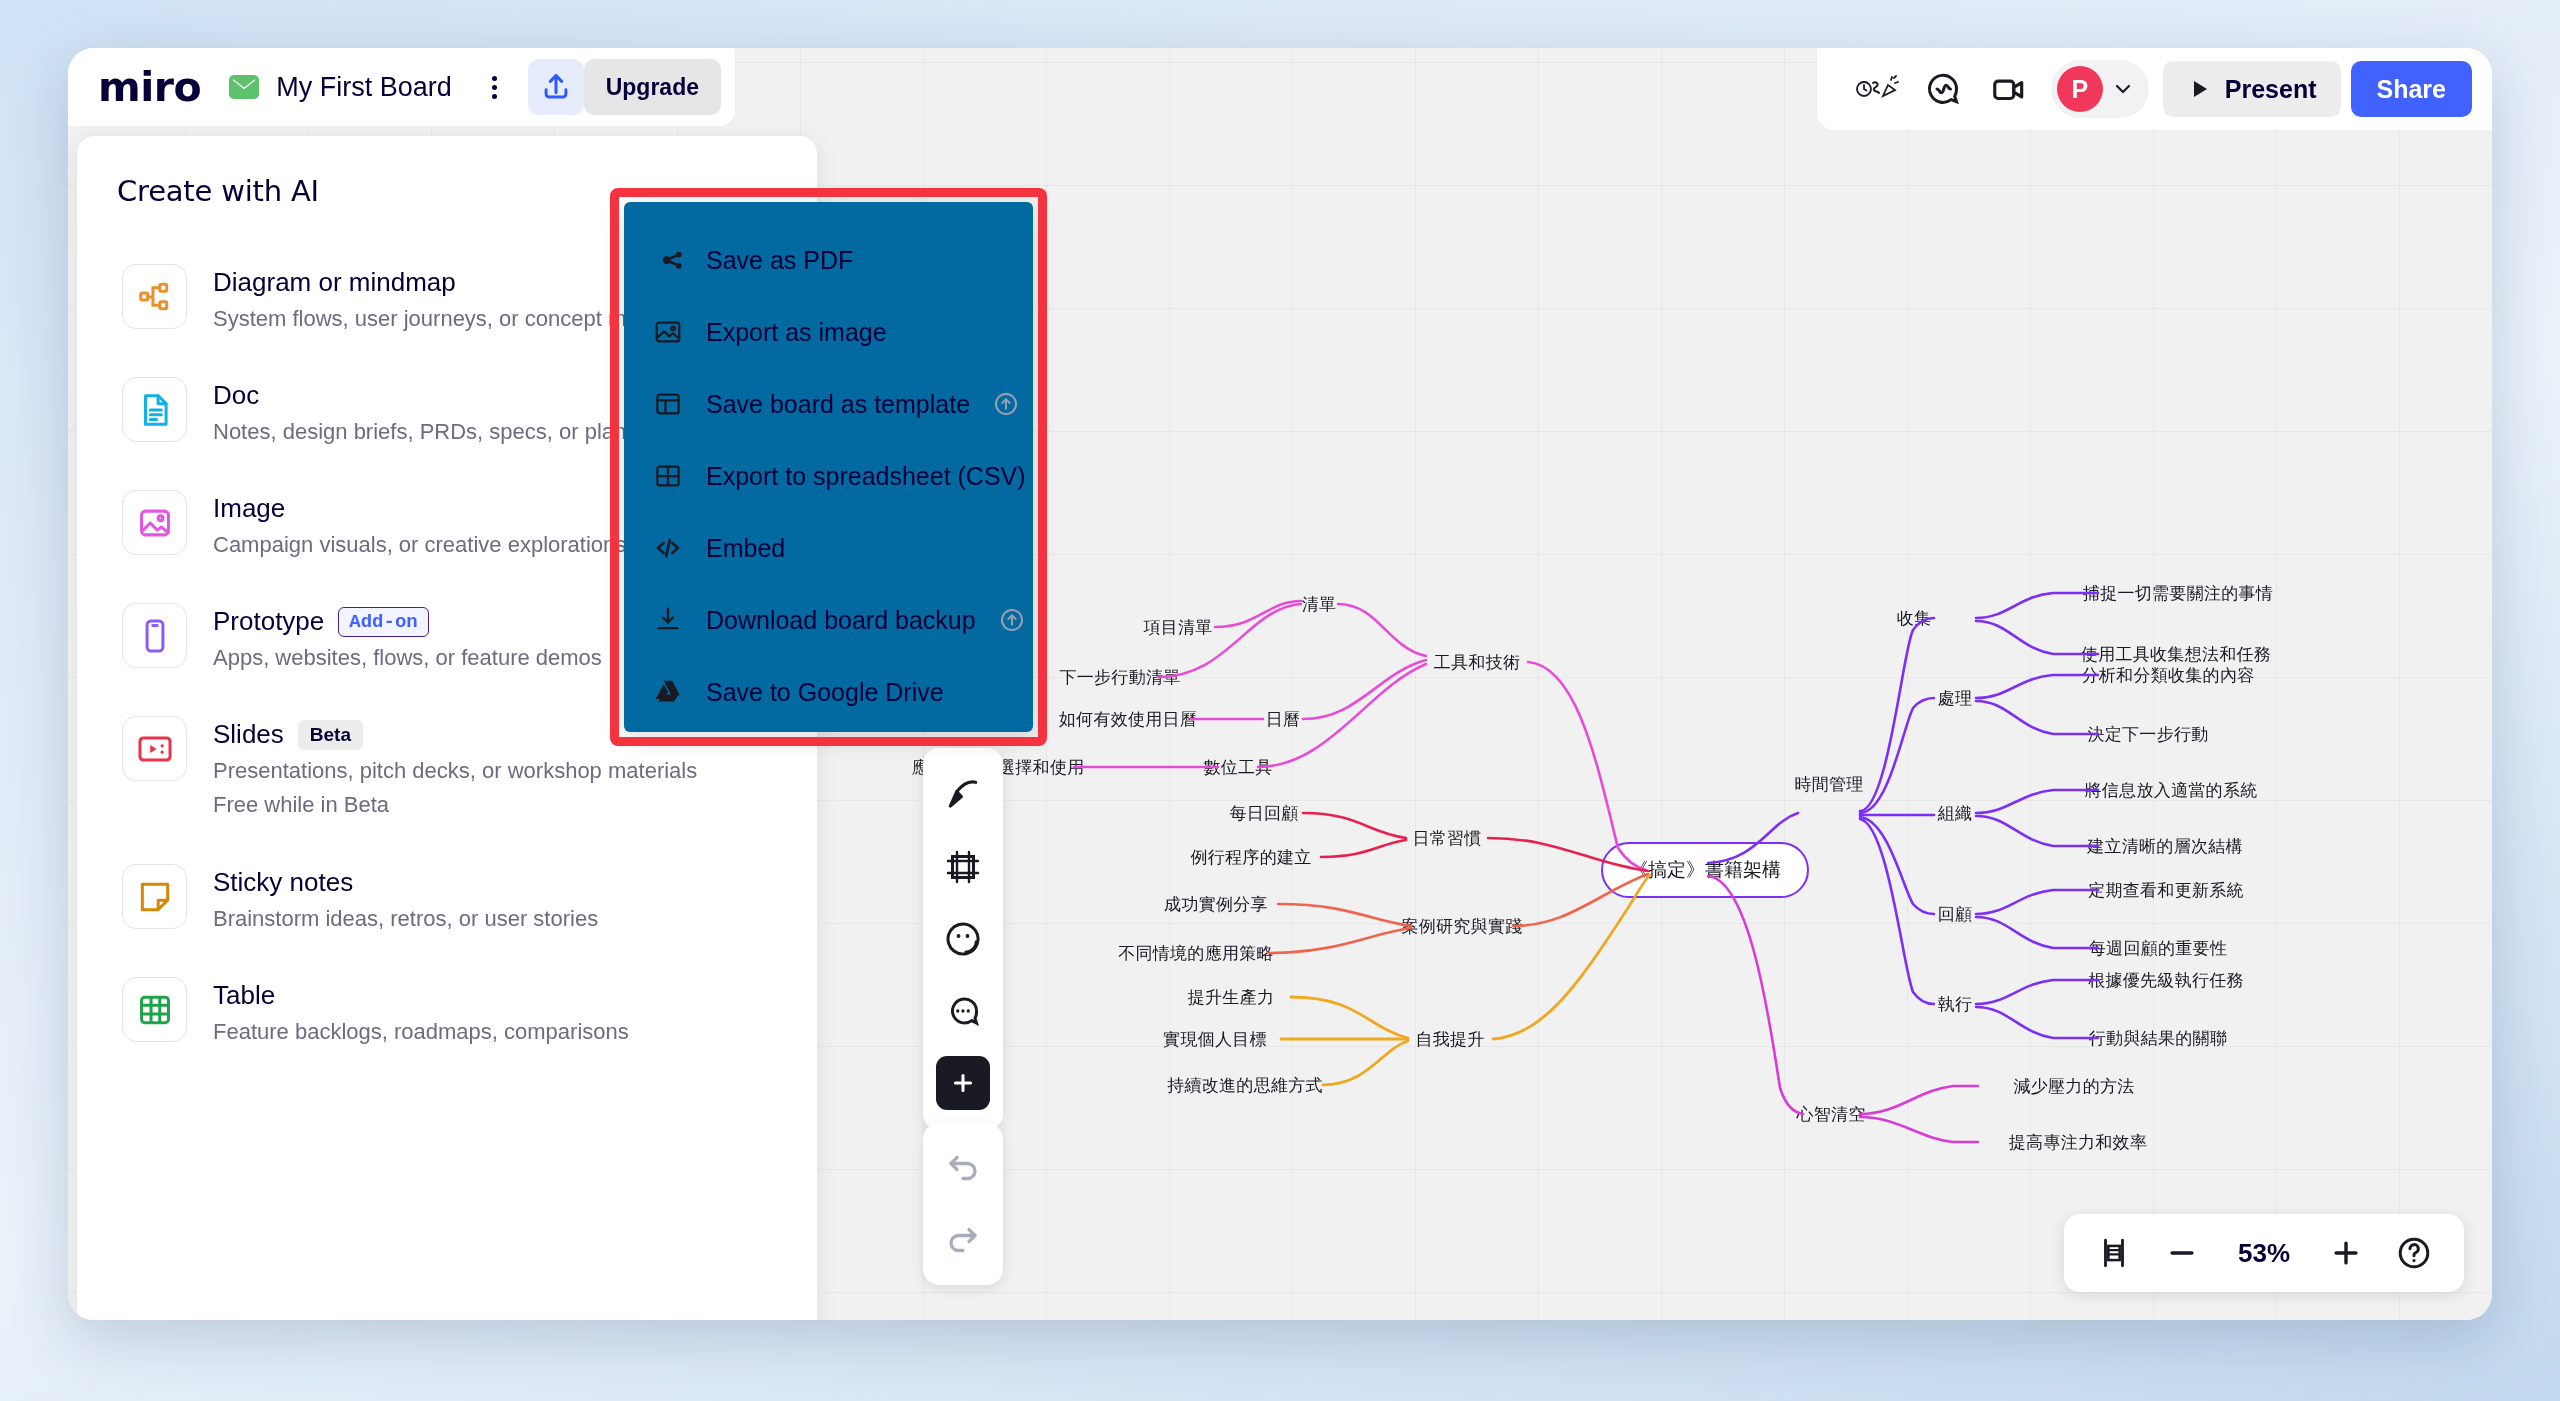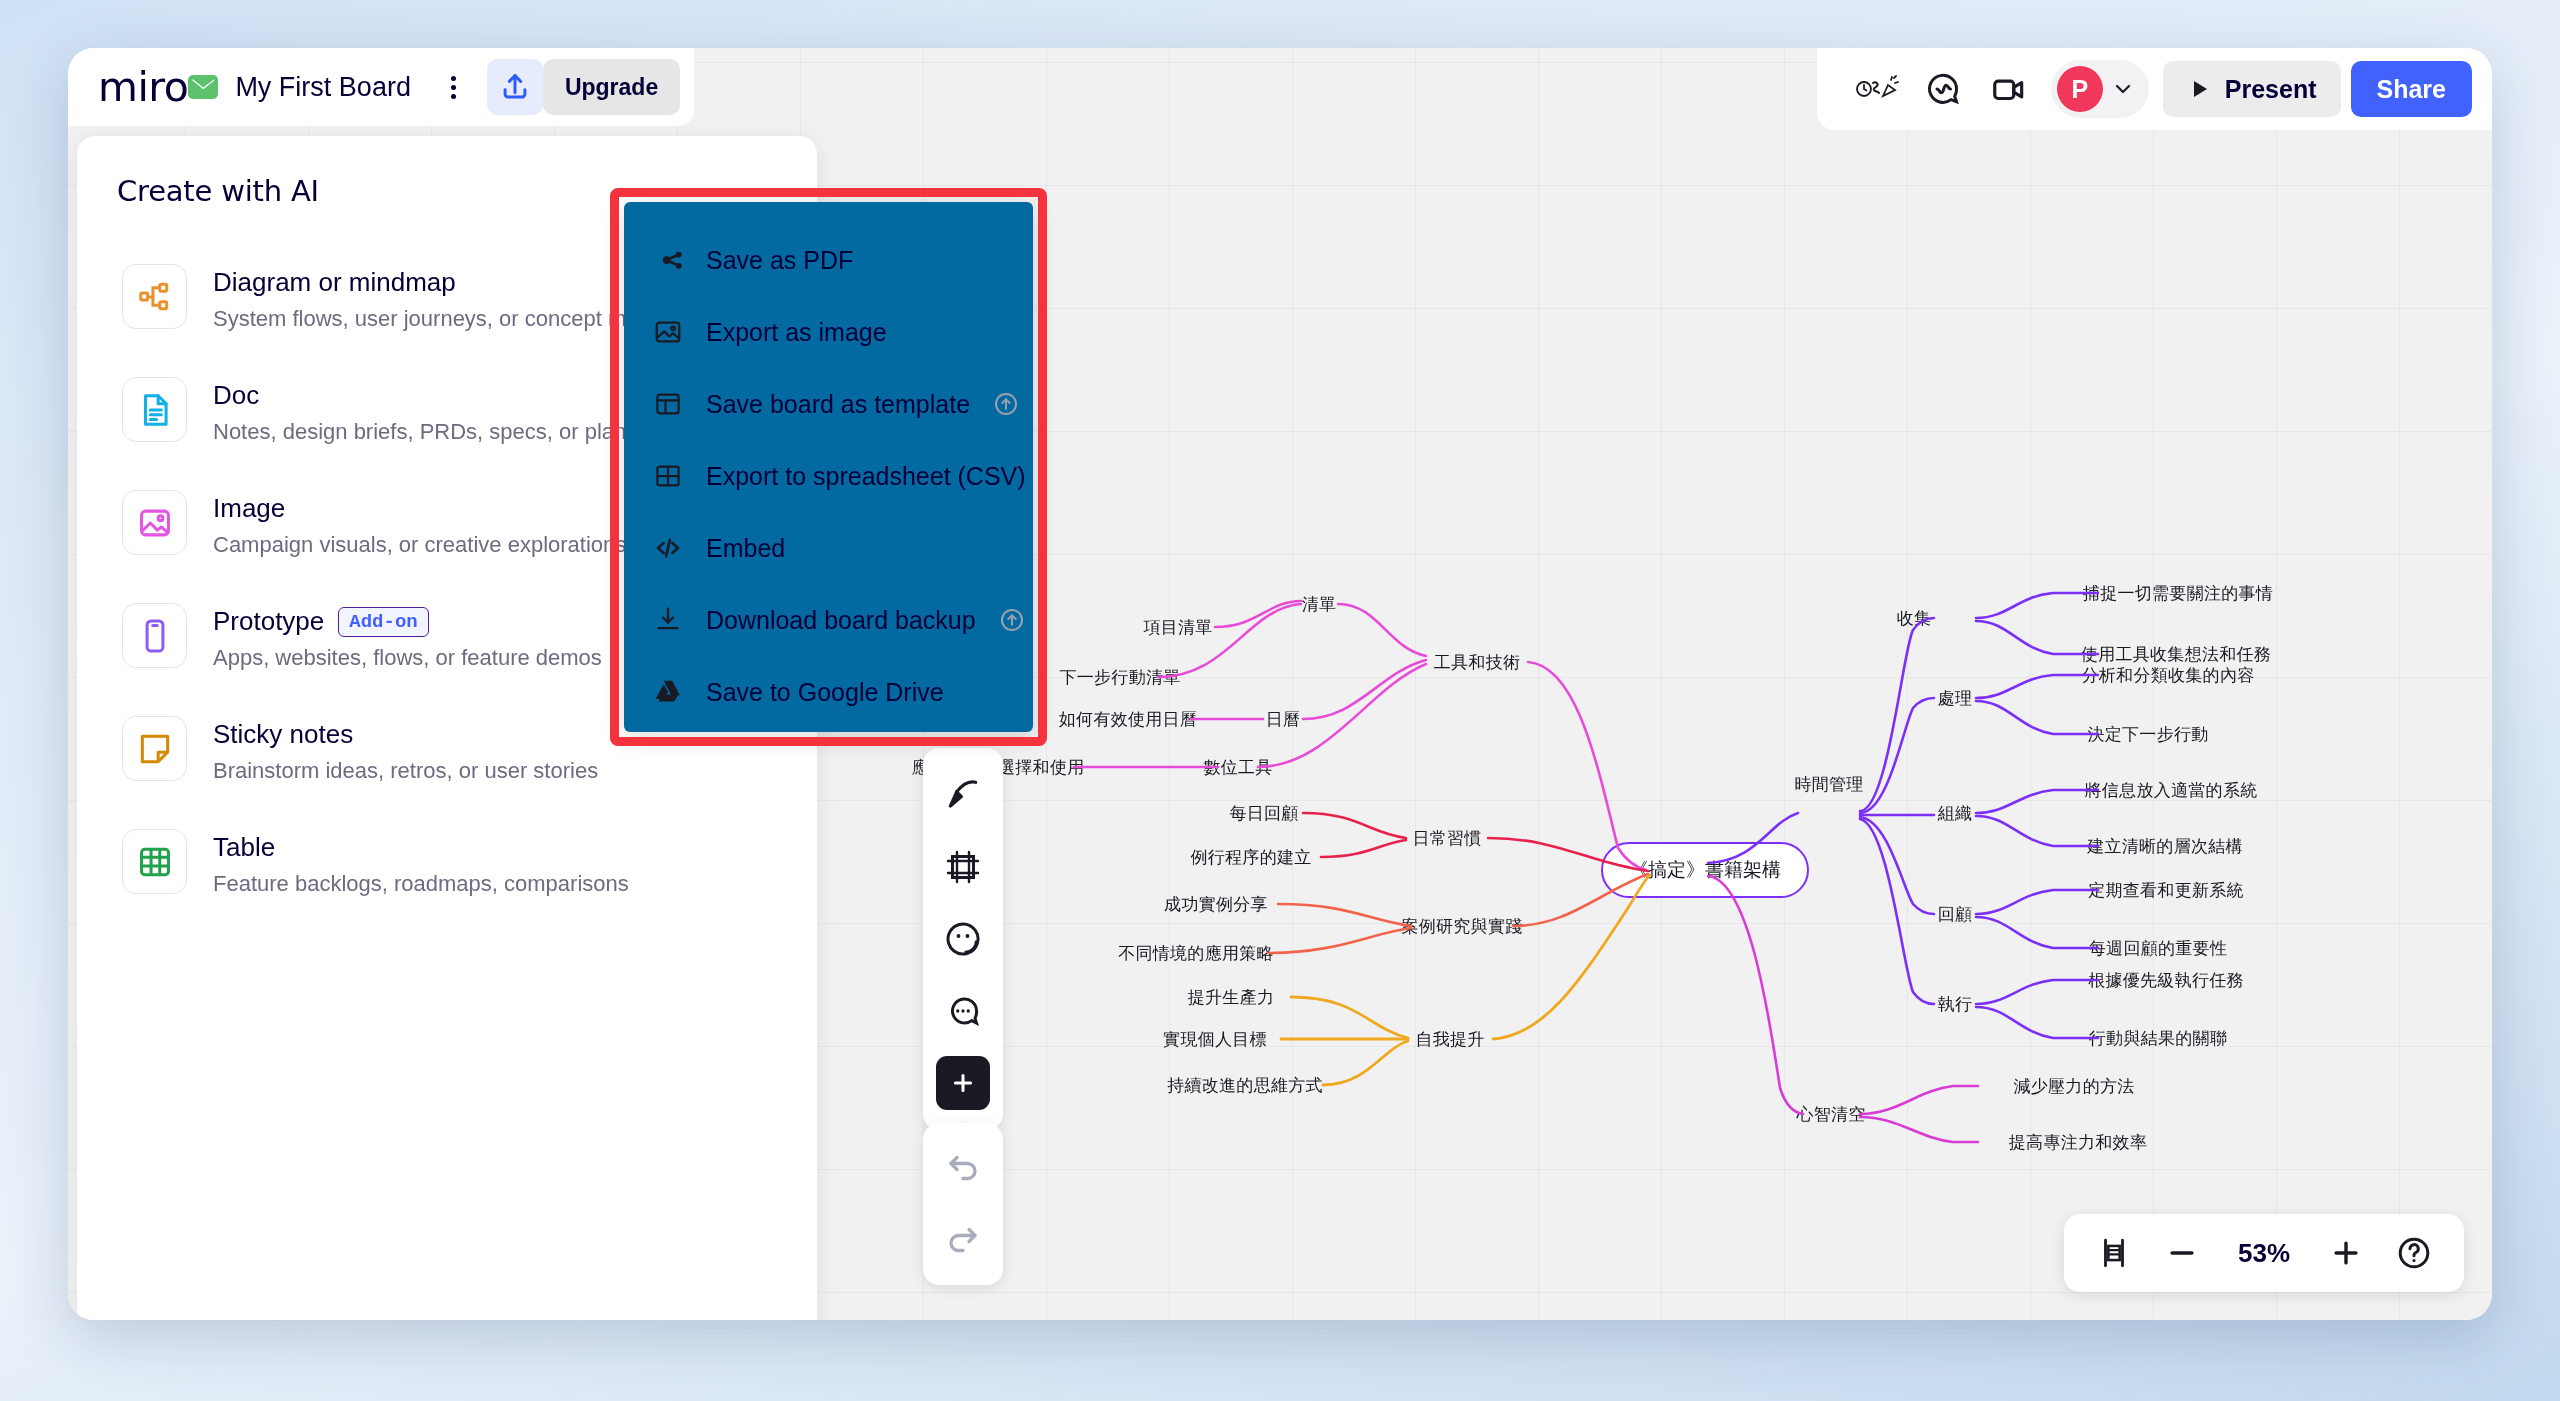--- a/index.html
+++ b/index.html
@@ -42,22 +42,23 @@
     height: 78px;
     background: #fff;
     border-bottom-right-radius: 16px;
     display: flex; align-items: center;
     padding: 0 14px 0 30px;
     gap: 0px;
     z-index: 40;
   }
   #miro-logo {
     font-family: "DejaVu Sans", sans-serif;
-    font-size: 41px; font-weight: 400;
+    font-size: 41px; font-weight: 700;
     letter-spacing: -.5px; color: #050038;
+    margin-right: 28px;
   }
   #board-badge {
     width: 30px; height: 24px; border-radius: 5px;
     background: #5ec16b; position: relative; margin-right: 17px;
     flex: none;
   }
   #board-badge::after {
     content: ""; position: absolute; left: 4px; top: 4px;
     width: 22px; height: 12px;
     border-left: 3px solid #fff; border-right: 3px solid #fff;
@@ -433,20 +434,38 @@
           <div class="ai-texts">
             <div class="ai-name-row">
               <div class="ai-name">Prototype</div>
               <span class="tag-addon">Add-on</span>
             </div>
             <div class="ai-desc">Apps, websites, flows, or feature demos</div>
           </div>
         </div>
         <div class="ai-item">
           <div class="ai-thumb">
+            <svg width="38" height="38" viewBox="0 0 24 24" fill="none" stroke="#e8334a" stroke-width="1.9" stroke-linecap="round">
+              <rect x="2.5" y="5" width="19" height="14" rx="2.2"></rect>
+              <path d="M9 9.5l4 2.5-4 2.5z" fill="#e8334a" stroke="none"></path>
+              <circle cx="16.5" cy="10" r="1" fill="#e8334a" stroke="none"></circle>
+              <circle cx="16.5" cy="14" r="1" fill="#e8334a" stroke="none"></circle>
+            </svg>
+          </div>
+          <div class="ai-texts">
+            <div class="ai-name-row">
+              <div class="ai-name">Slides</div>
+              <span class="tag-beta">Beta</span>
+            </div>
+            <div class="ai-desc">Presentations, pitch decks, or workshop materials</div>
+            <div class="ai-desc">Free while in Beta</div>
+          </div>
+        </div>
+        <div class="ai-item">
+          <div class="ai-thumb">
             <svg width="38" height="38" viewBox="0 0 24 24" fill="none" stroke="#d48806" stroke-width="1.9" stroke-linejoin="round">
               <path d="M4 4h16v10l-6 6H4z"></path>
               <path d="M20 14h-6v6"></path>
             </svg>
           </div>
           <div class="ai-texts">
             <div class="ai-name-row">
               <div class="ai-name">Sticky notes</div>
             </div>
             <div class="ai-desc">Brainstorm ideas, retros, or user stories</div>

